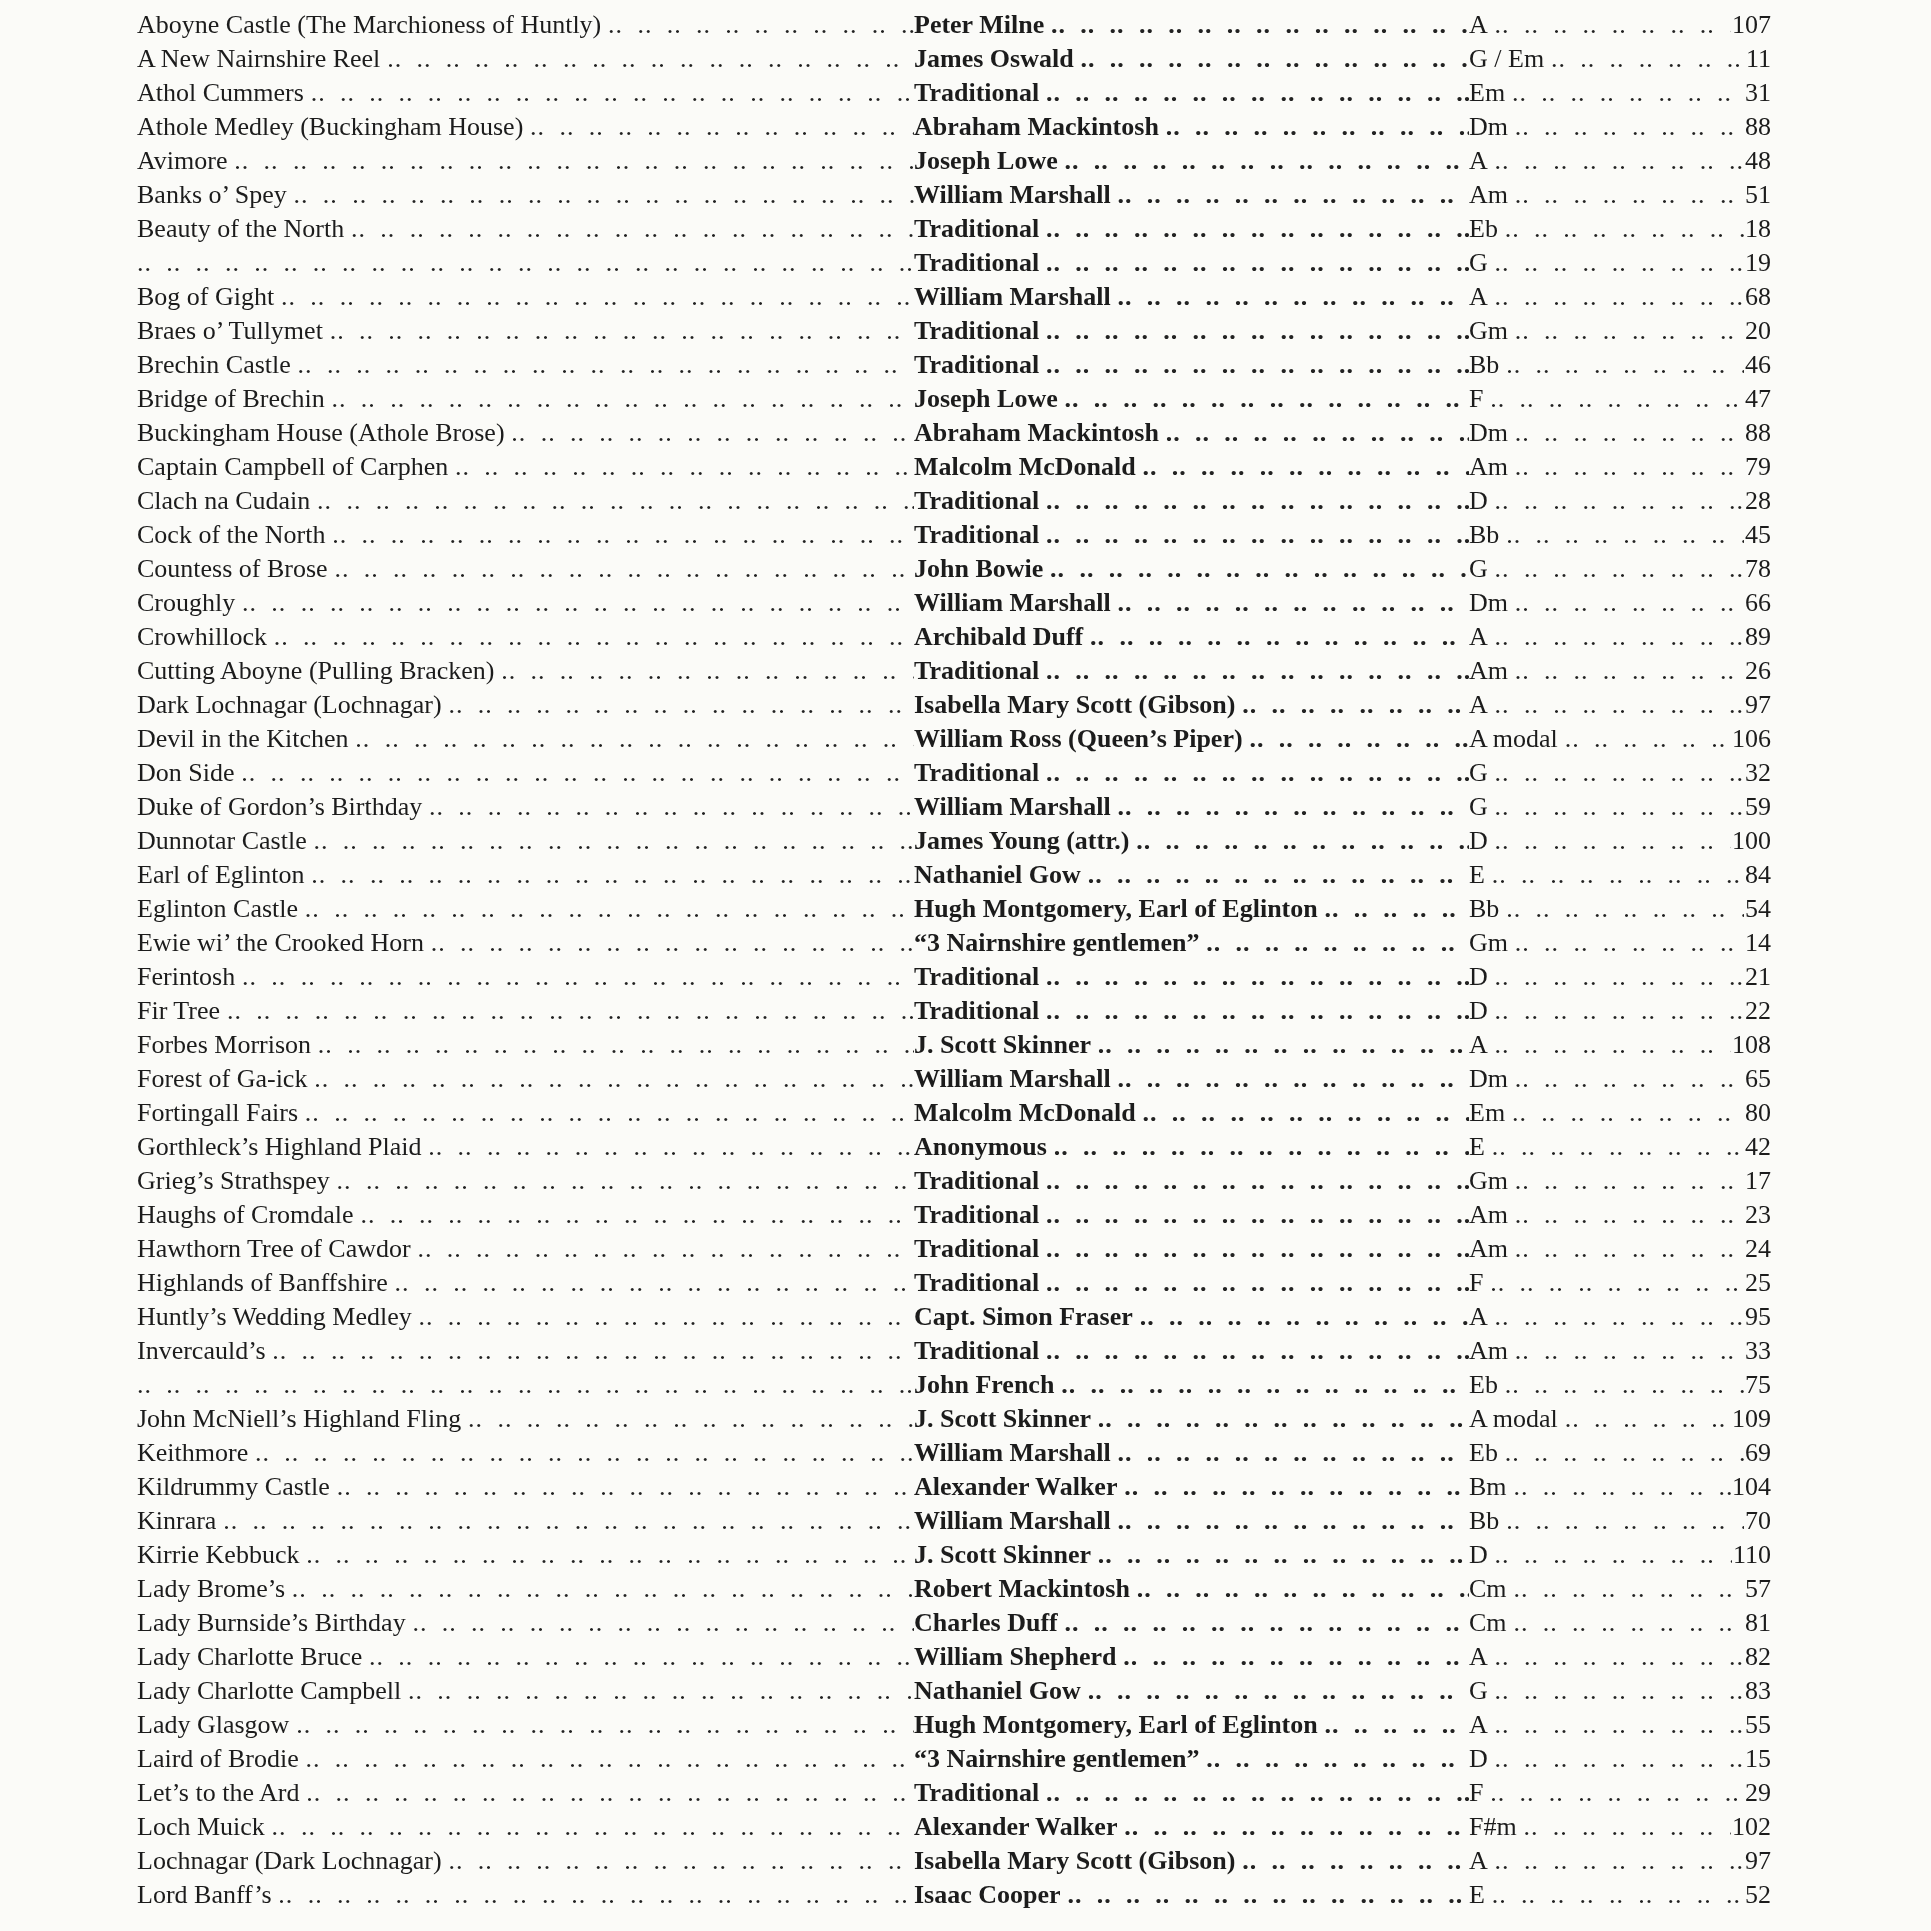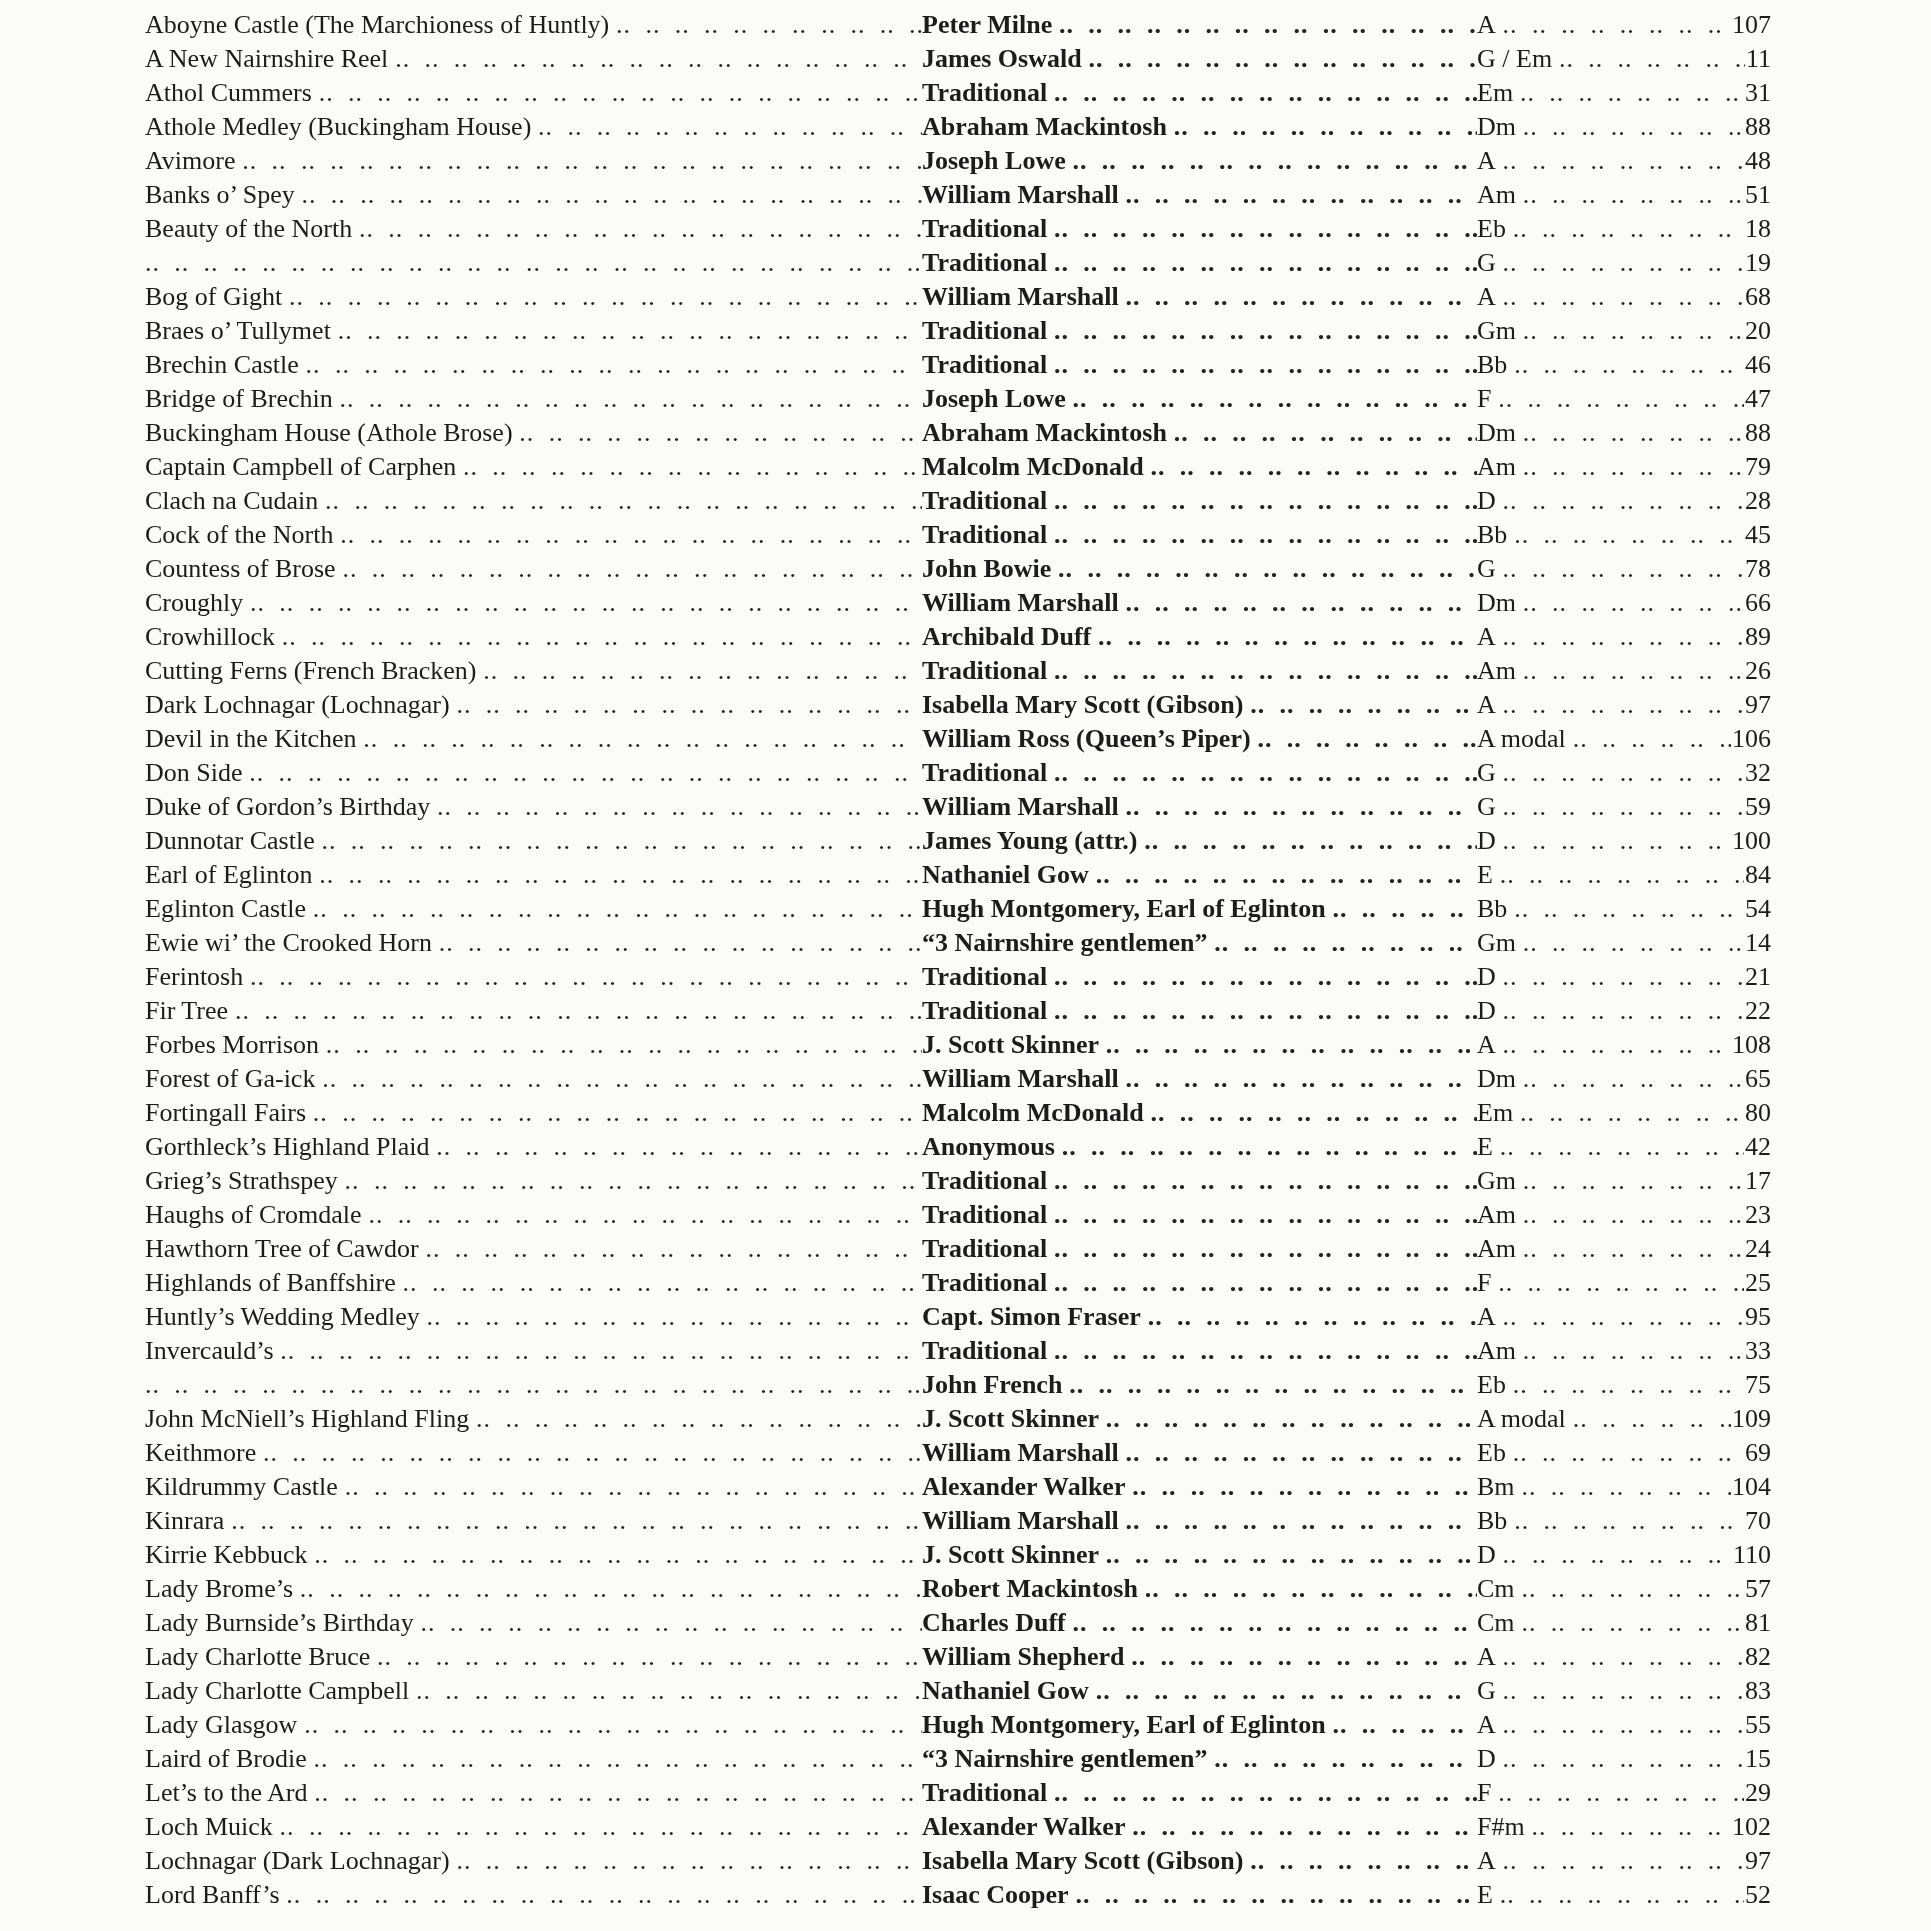--- a/index.html
+++ b/index.html
@@ -27,21 +27,21 @@
     height: 34px;
     line-height: 34px;
     font-size: 26px;
     white-space: nowrap;
   }
   .cell {
     display: flex;
     align-items: baseline;
     overflow: hidden;
   }
-  .cell.title    { width: 777px; flex: none; margin-left: 8px; }
+  .cell.title    { width: 777px; flex: none; }
   .cell.composer { width: 555px; flex: none; font-weight: bold; }
   .cell.keypage  { flex: 1 1 auto; }
   .txt {
     flex: none;
     padding-right: 6.8px;
   }
   .leader {
     flex: 1 1 auto;
     overflow: hidden;
     white-space: nowrap;
@@ -356,21 +356,21 @@
     </span>
     <span class="cell keypage">
       <span class="txt">A</span>
         <span class="leader">.. .. .. .. .. .. .. .. .. .. .. .. .. .. .. .. .. .. .. .. .. .. .. .. .. .. .. .. .. .. .. .. .. .. .. .. .. .. .. .. .. .. .. .. .. .. .. .. .. .. .. .. .. .. .. .. .. .. .. .. .. .. .. .. .. .. .. .. .. .. .. .. .. .. .. .. .. .. .. .. .. .. .. .. .. .. .. .. .. .. </span>
         <span class="page">89</span>
     </span>
   </div>
 
   <div class="row">
     <span class="cell title">
-      <span class="txt">Cutting Ferns (French Bracken)</span>
+      <span class="txt">Cutting Aboyne (Pulling Bracken)</span>
         <span class="leader">.. .. .. .. .. .. .. .. .. .. .. .. .. .. .. .. .. .. .. .. .. .. .. .. .. .. .. .. .. .. .. .. .. .. .. .. .. .. .. .. .. .. .. .. .. .. .. .. .. .. .. .. .. .. .. .. .. .. .. .. .. .. .. .. .. .. .. .. .. .. .. .. .. .. .. .. .. .. .. .. .. .. .. .. .. .. .. .. .. .. </span>
     </span>
     <span class="cell composer">
       <span class="txt">Traditional</span>
         <span class="leader">.. .. .. .. .. .. .. .. .. .. .. .. .. .. .. .. .. .. .. .. .. .. .. .. .. .. .. .. .. .. .. .. .. .. .. .. .. .. .. .. .. .. .. .. .. .. .. .. .. .. .. .. .. .. .. .. .. .. .. .. .. .. .. .. .. .. .. .. .. .. .. .. .. .. .. .. .. .. .. .. .. .. .. .. .. .. .. .. .. .. </span>
     </span>
     <span class="cell keypage">
       <span class="txt">Am</span>
         <span class="leader">.. .. .. .. .. .. .. .. .. .. .. .. .. .. .. .. .. .. .. .. .. .. .. .. .. .. .. .. .. .. .. .. .. .. .. .. .. .. .. .. .. .. .. .. .. .. .. .. .. .. .. .. .. .. .. .. .. .. .. .. .. .. .. .. .. .. .. .. .. .. .. .. .. .. .. .. .. .. .. .. .. .. .. .. .. .. .. .. .. .. </span>
         <span class="page">26</span>

